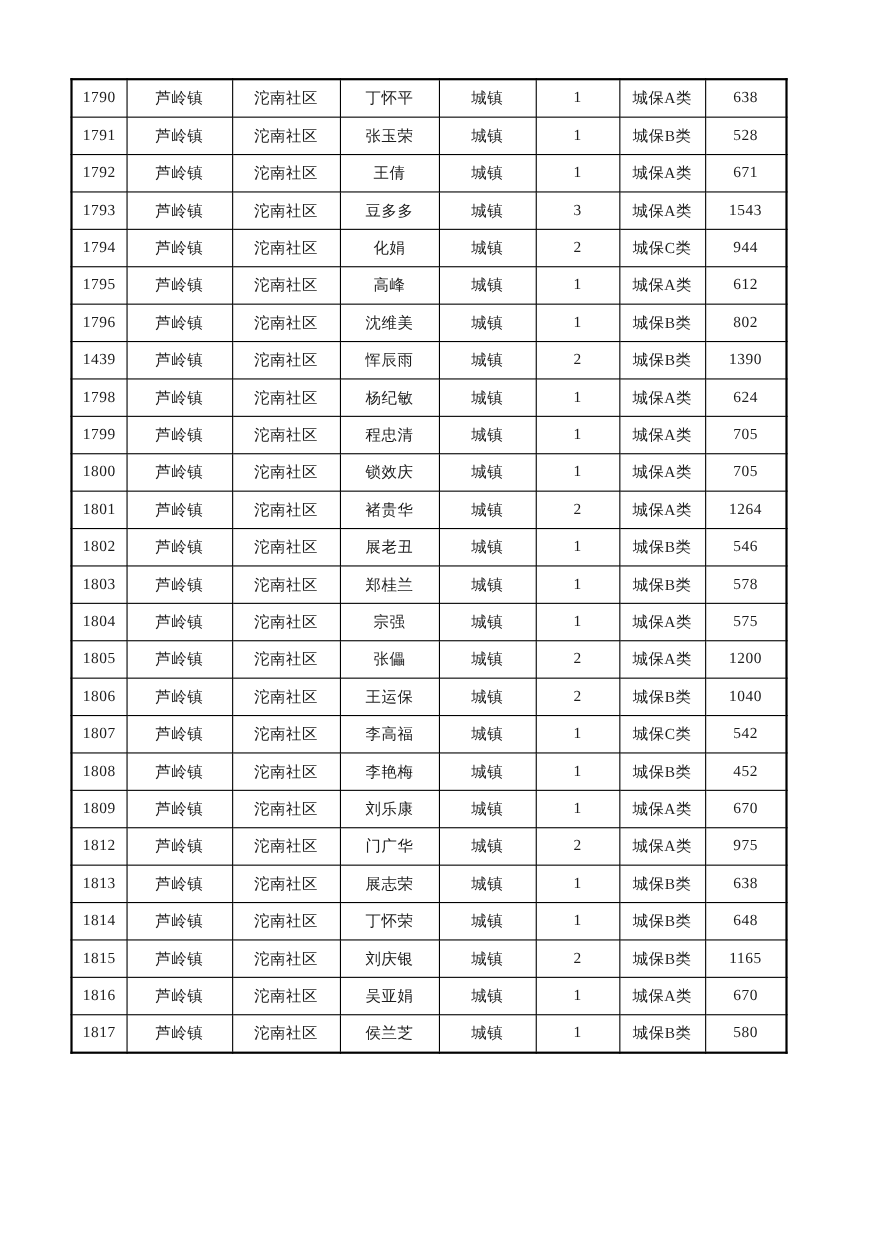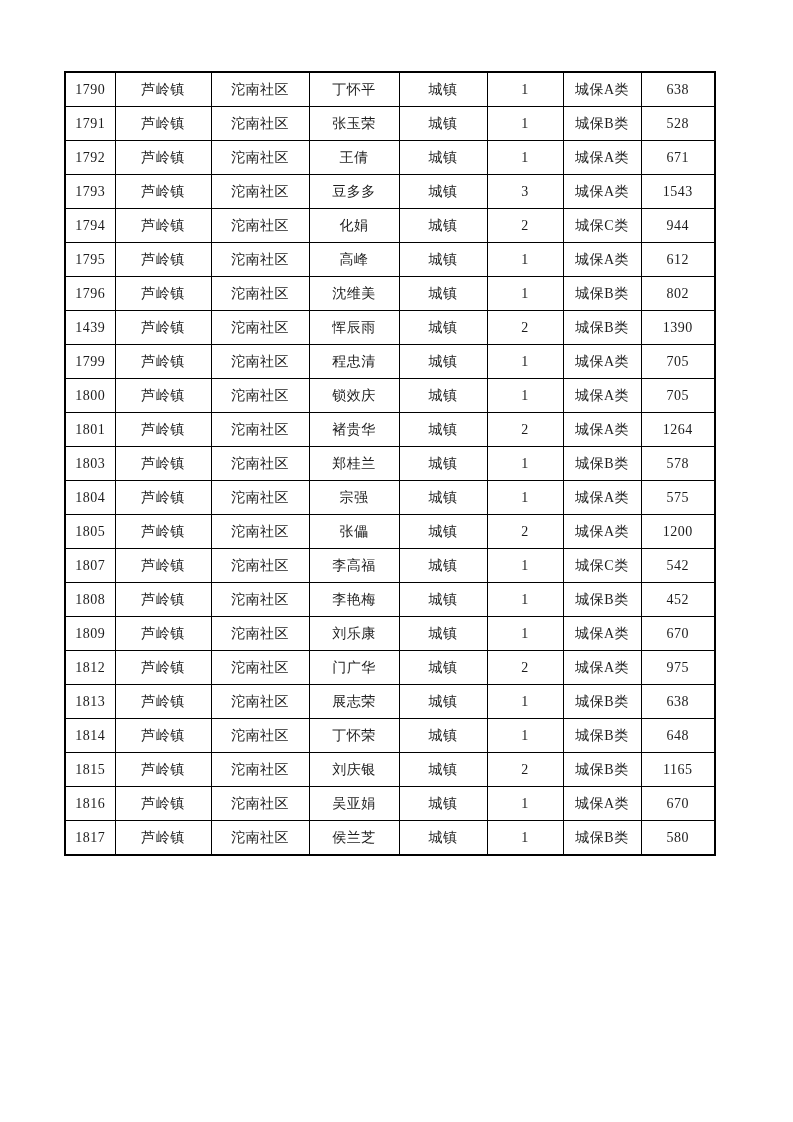--- a/index.html
+++ b/index.html
@@ -126,20 +126,30 @@
           <td>1439</td>
           <td>芦岭镇</td>
           <td>沱南社区</td>
           <td>恽辰雨</td>
           <td>城镇</td>
           <td>2</td>
           <td>城保B类</td>
           <td>1390</td>
         </tr>
         <tr>
+          <td>1798</td>
+          <td>芦岭镇</td>
+          <td>沱南社区</td>
+          <td>杨纪敏</td>
+          <td>城镇</td>
+          <td>1</td>
+          <td>城保A类</td>
+          <td>624</td>
+        </tr>
+        <tr>
           <td>1799</td>
           <td>芦岭镇</td>
           <td>沱南社区</td>
           <td>程忠清</td>
           <td>城镇</td>
           <td>1</td>
           <td>城保A类</td>
           <td>705</td>
         </tr>
         <tr>
@@ -156,20 +166,30 @@
           <td>1801</td>
           <td>芦岭镇</td>
           <td>沱南社区</td>
           <td>褚贵华</td>
           <td>城镇</td>
           <td>2</td>
           <td>城保A类</td>
           <td>1264</td>
         </tr>
         <tr>
+          <td>1802</td>
+          <td>芦岭镇</td>
+          <td>沱南社区</td>
+          <td>展老丑</td>
+          <td>城镇</td>
+          <td>1</td>
+          <td>城保B类</td>
+          <td>546</td>
+        </tr>
+        <tr>
           <td>1803</td>
           <td>芦岭镇</td>
           <td>沱南社区</td>
           <td>郑桂兰</td>
           <td>城镇</td>
           <td>1</td>
           <td>城保B类</td>
           <td>578</td>
         </tr>
         <tr>
@@ -184,20 +204,30 @@
         </tr>
         <tr>
           <td>1805</td>
           <td>芦岭镇</td>
           <td>沱南社区</td>
           <td>张儡</td>
           <td>城镇</td>
           <td>2</td>
           <td>城保A类</td>
           <td>1200</td>
+        </tr>
+        <tr>
+          <td>1806</td>
+          <td>芦岭镇</td>
+          <td>沱南社区</td>
+          <td>王运保</td>
+          <td>城镇</td>
+          <td>2</td>
+          <td>城保B类</td>
+          <td>1040</td>
         </tr>
         <tr>
           <td>1807</td>
           <td>芦岭镇</td>
           <td>沱南社区</td>
           <td>李高福</td>
           <td>城镇</td>
           <td>1</td>
           <td>城保C类</td>
           <td>542</td>

